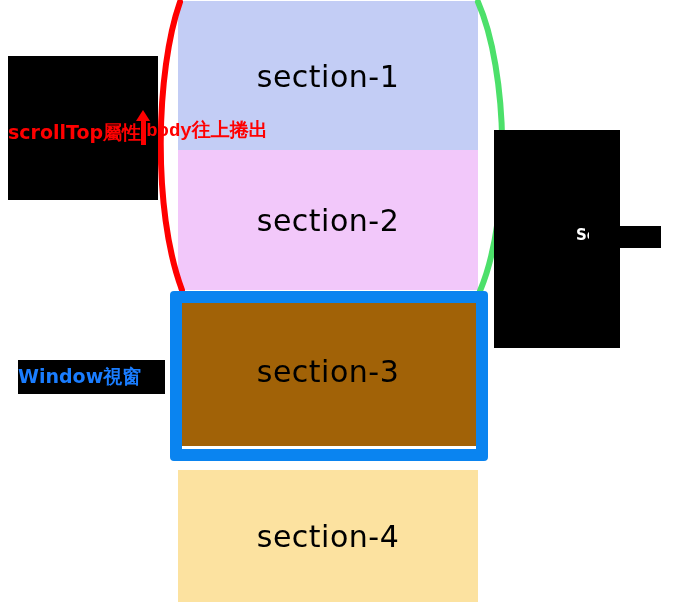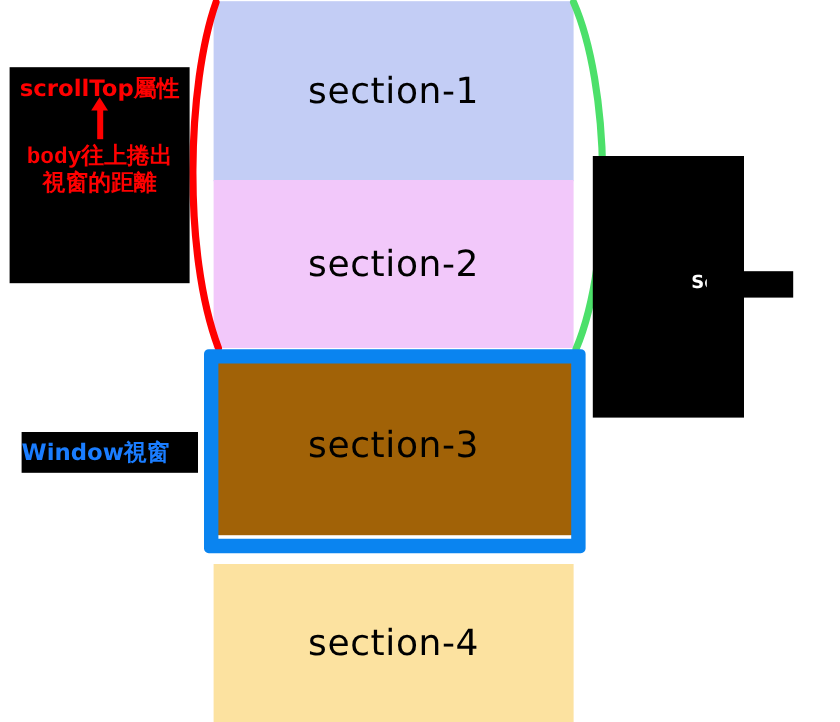--- a/index.html
+++ b/index.html
@@ -65,24 +65,24 @@
   .blk-label {
     position: absolute;
     background: #000000;
     box-sizing: border-box;
   }
 
   #label-scrolltop {
     left: 8px;
     top: 56px;
     width: 150px;
-    height: 180px;
+    height: 144px;
     color: #ff0000;
     display: flex;
-    flex-direction: column;
+    flex-direction: row;
     align-items: center;
     justify-content: flex-start;
     padding-top: 8px;
   }
   #label-scrolltop .l1 {
     font-family: "DejaVu Sans", sans-serif;
     font-weight: bold;
     font-size: 19px;
     white-space: nowrap;
     line-height: 1.1;
@@ -196,21 +196,20 @@
   </svg>
 
   <div id="viewport-frame"></div>
 
   <div class="blk-label" id="label-scrolltop">
     <div class="l1">scrollTop屬性</div>
     <div class="arrow-wrap">
       <div class="arrow-up"></div>
     </div>
     <div class="l2">body往上捲出</div>
-    <div class="l3">視窗的距離</div>
   </div>
 
   <div class="blk-label" id="label-window">
     <span>Window視窗</span>
   </div>
 
   <div class="blk-label" id="label-scrollheight"></div>
   <div id="scrollheight-text">Sc</div>
   <div id="scrollheight-occluder"></div>
 

